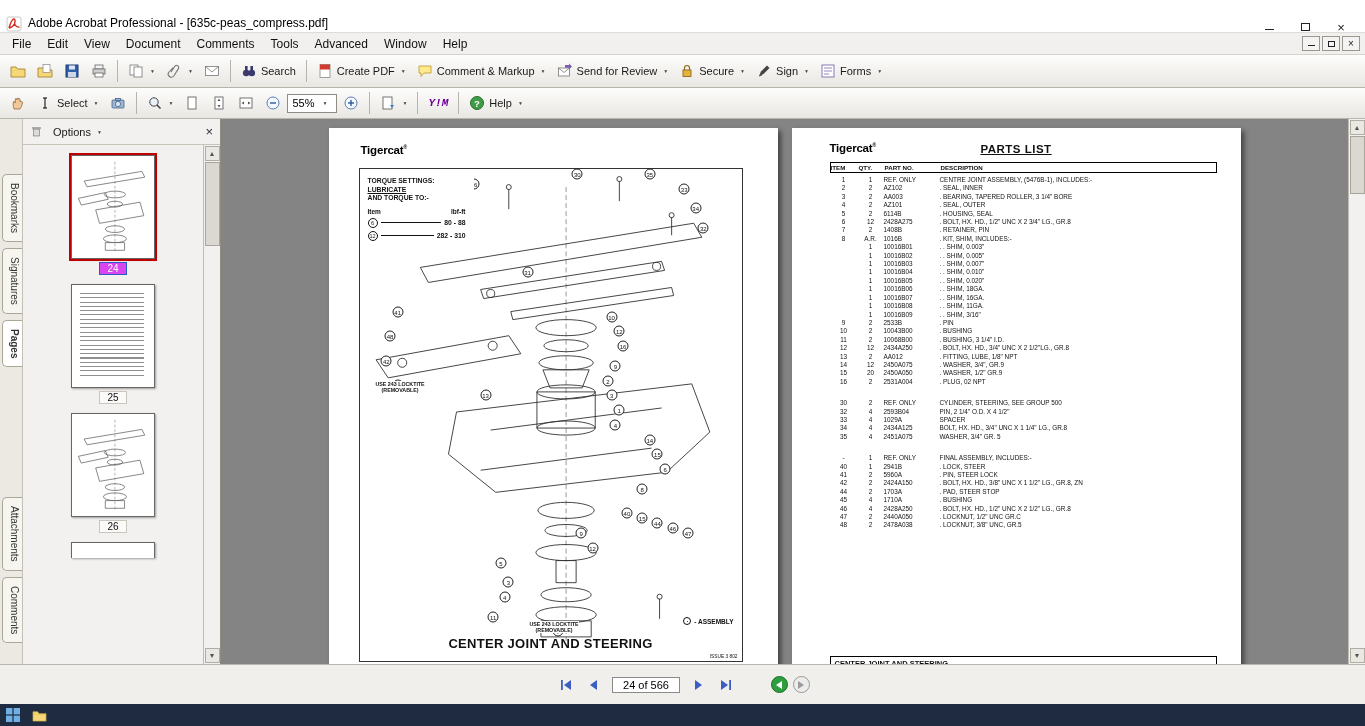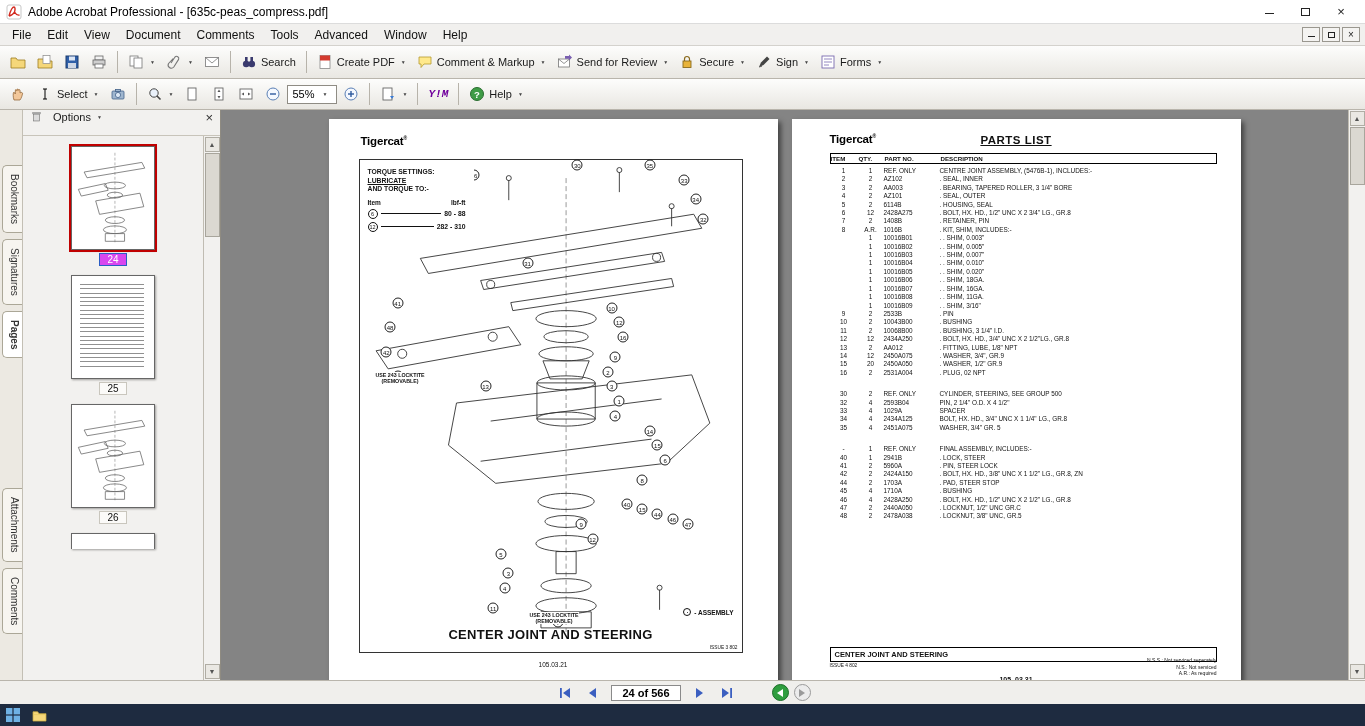--- a/index.html
+++ b/index.html
@@ -1,21 +1,21 @@
 <!DOCTYPE html>
 <html><head>
 <meta charset="utf-8">
 <style>
   *{box-sizing:border-box;margin:0;padding:0;}
   html,body{width:1365px;height:726px;overflow:hidden;}
   body{font-family:"Liberation Sans","DejaVu Sans",sans-serif;background:#808080;font-size:12px;}
   .app{display:flex;flex-direction:column;width:100%;height:100%;}
 
   
-  .titlebar{height:24px;background:#ffffff;display:flex;align-items:center;padding:0 6px;gap:6px;border-bottom:1px solid #dcdcdc;flex:none;}
+  .titlebar{height:24px;background:#ffffff;display:flex;align-items:flex-start;padding:16px 6px;gap:6px;border-bottom:1px solid #dcdcdc;flex:none;}
   .titlebar .title{font-size:12px;color:#000;}
   .win-controls{margin-left:auto;display:flex;}
   .win-btn{width:36px;height:22px;display:flex;align-items:center;justify-content:center;color:#222;font-size:13px;}
   .g-min{width:9px;border-bottom:1px solid #222;height:5px;}
   .g-max{width:9px;height:8px;border:1px solid #222;}
 
   
   .menubar{height:22px;background:#f1f0ee;display:flex;align-items:center;padding-left:4px;border-bottom:1px solid #d4d2cd;flex:none;}
   .menu-items{display:flex;}
   .menu-item{font-size:12px;padding:2px 8px;color:#111;cursor:default;}
@@ -40,21 +40,21 @@
   
   .content{flex:1;display:flex;min-height:0;}
 
   .tabstrip{width:23px;background:#ece9e2;border-right:1px solid #c3bfb4;display:flex;flex-direction:column;align-items:flex-end;padding-top:55px;flex:none;}
   .tab-group{display:flex;flex-direction:column;gap:6px;width:100%;align-items:flex-end;}
   .tab-spacer{height:130px;flex:none;}
   .nav-tab{writing-mode:vertical-rl;background:#f7f5f0;border:1px solid #aba797;border-right:none;border-radius:5px 0 0 5px;font-size:10px;color:#333;padding:8px 2px;width:20px;display:flex;justify-content:center;}
   .nav-tab.active{background:#ffffff;font-weight:bold;}
 
   .pages-panel{width:198px;background:#f2f1ef;border-right:1px solid #8f8b81;display:flex;flex-direction:column;flex:none;}
-  .panel-header{height:26px;display:flex;align-items:flex-start;gap:7px;padding:0 7px;border-bottom:1px solid #c8c4ba;font-size:11px;color:#222;flex:none;}
+  .panel-header{height:26px;display:flex;align-items:center;gap:7px;padding:0 7px;border-bottom:1px solid #c8c4ba;font-size:11px;color:#222;flex:none;}
   .panel-close{margin-left:auto;font-size:13px;color:#333;}
   .panel-body{flex:1;display:flex;min-height:0;}
   .thumb-col{flex:1;display:flex;flex-direction:column;align-items:center;padding-top:10px;gap:9px;overflow:hidden;}
   .thumb-wrap{display:flex;flex-direction:column;align-items:center;flex:none;}
   .thumb{width:84px;height:104px;background:#fff;border:1px solid #666;box-shadow:1px 1px 2px rgba(0,0,0,.35);position:relative;flex:none;}
   .thumb.selected{outline:2px solid #c00000;}
   .thumb.partial{height:16px;border-bottom:none;overflow:hidden;}
   .thumb-label{font-size:10px;margin-top:3px;padding:0 7px;border:1px solid #c9c6bd;color:#111;background:#fbfaf8;}
   .thumb-label.selected{background:#d946ef;border-color:#2a5cc4;color:#fff;}
   .mini-text{position:absolute;top:8px;left:8px;right:10px;bottom:8px;background:repeating-linear-gradient(to bottom,#909090 0,#909090 1px,transparent 1px,transparent 4.3px);}
@@ -99,21 +99,21 @@
   .pl-body{position:absolute;left:38px;right:24px;top:48px;}
   .prow{display:grid;grid-template-columns:28px 26px 56px 1fr;font-size:6.4px;line-height:8.4px;}
   .prow .c0,.prow .c1{text-align:center;}
   .prow.gap{height:13px;}
   .rp-footer-box{position:absolute;left:38px;right:24px;top:528px;border:1px solid #000;font-weight:bold;font-size:7.5px;padding:2px 4px;}
   .rp-issue{position:absolute;left:38px;top:544px;font-size:4.8px;}
   .rp-notes{position:absolute;right:24px;top:538px;text-align:right;font-size:5px;line-height:6.6px;}
   .rp-code{position:absolute;top:557px;left:0;right:0;text-align:center;font-weight:bold;font-size:7px;}
 
   
-  .statusbar{height:24px;background:#f0efec;border-top:1px solid #b9b5ac;display:flex;align-items:center;justify-content:center;gap:5px;flex:none;font-weight:bold;}
+  .statusbar{height:40px;background:#f0efec;border-top:1px solid #b9b5ac;display:flex;align-items:center;justify-content:center;gap:5px;flex:none;}
   .nav-btn{width:22px;height:19px;display:flex;align-items:center;justify-content:center;border-radius:2px;}
   .page-box{background:#fff;border:1px solid #8a8a8a;font-size:11px;padding:1px 10px;margin:0 3px;}
   .view-gap{width:24px;}
   .round-btn{width:17px;height:17px;border-radius:50%;display:flex;align-items:center;justify-content:center;}
   .round-btn.green{background:#2f9e3f;border:1px solid #1c6f28;}
   .round-btn.gray{background:#ececec;border:1px solid #9a9a9a;}
 
   
   .taskbar{height:22px;background:#1e2b40;display:flex;align-items:center;padding:0 5px;gap:10px;flex:none;}
   .task-icn{width:16px;height:16px;display:flex;align-items:center;justify-content:center;}

